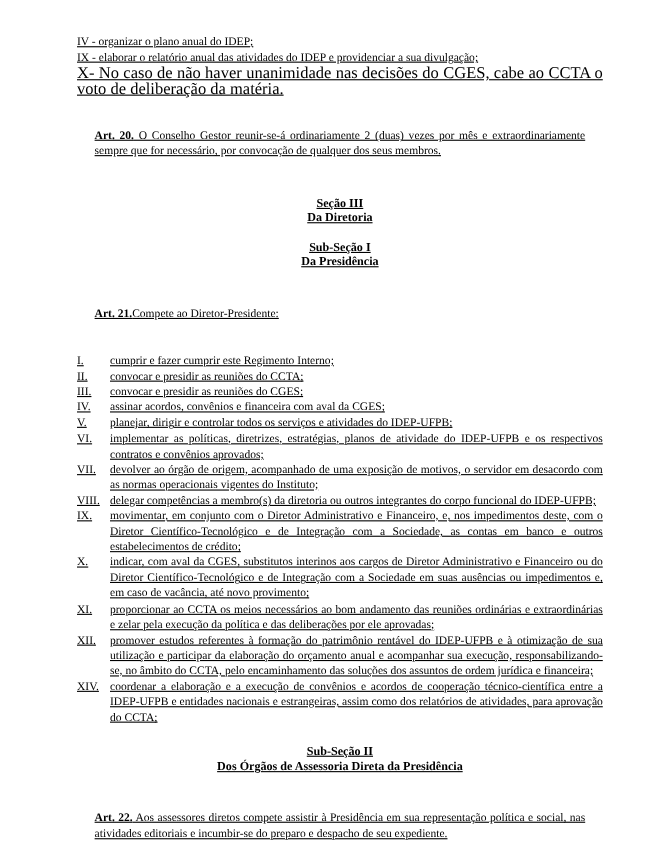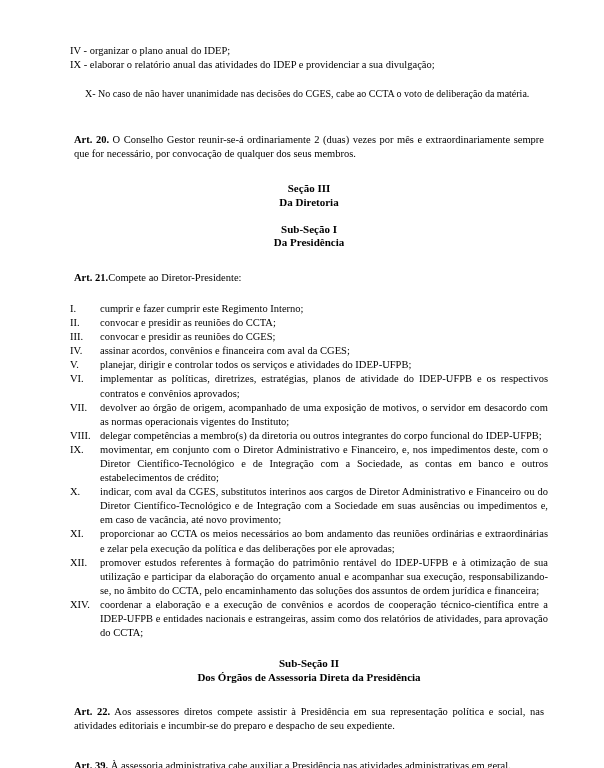--- a/index.html
+++ b/index.html
@@ -10,28 +10,29 @@
   body {
     width: 604px;
     height: 768px;
     font-family: "Liberation Serif", serif;
     color: #000000;
   }
   .page {
     width: 604px;
     height: 620px;
     box-sizing: border-box;
-    padding: 44px 56px 20px 70px;
+    padding: 32px 56px 20px 70px;
     position: relative;
+    text-decoration: underline;
   }
   .para {
-    font-size: 10px;
+    font-size: 15px;
     line-height: 14.1px;
     text-align: justify;
-    margin: 15px;
+    margin: 0;
   }
   .roman-list {
     margin: 0;
     padding: 0;
     list-style: none;
   }
   .roman-item {
     display: flex;
     font-size: 10.5px;
     line-height: 14.1px;
@@ -59,21 +60,21 @@
     font-size: 11px;
     line-height: 13.6px;
     font-weight: bold;
     margin: 0;
   }
   .bold { font-weight: bold; }
   .art-block {
     font-size: 10.5px;
     line-height: 14.1px;
     text-align: justify;
-    margin: 4px;
+    margin: 16px;
   }
 </style>
 </head>
 <body>
 
 <div class="page">
 
   <div>
     <p class="simple-line">IV - organizar o plano anual do IDEP;</p>
     <p class="simple-line">IX - elaborar o relatório anual das atividades do IDEP e providenciar a sua divulgação;</p>

